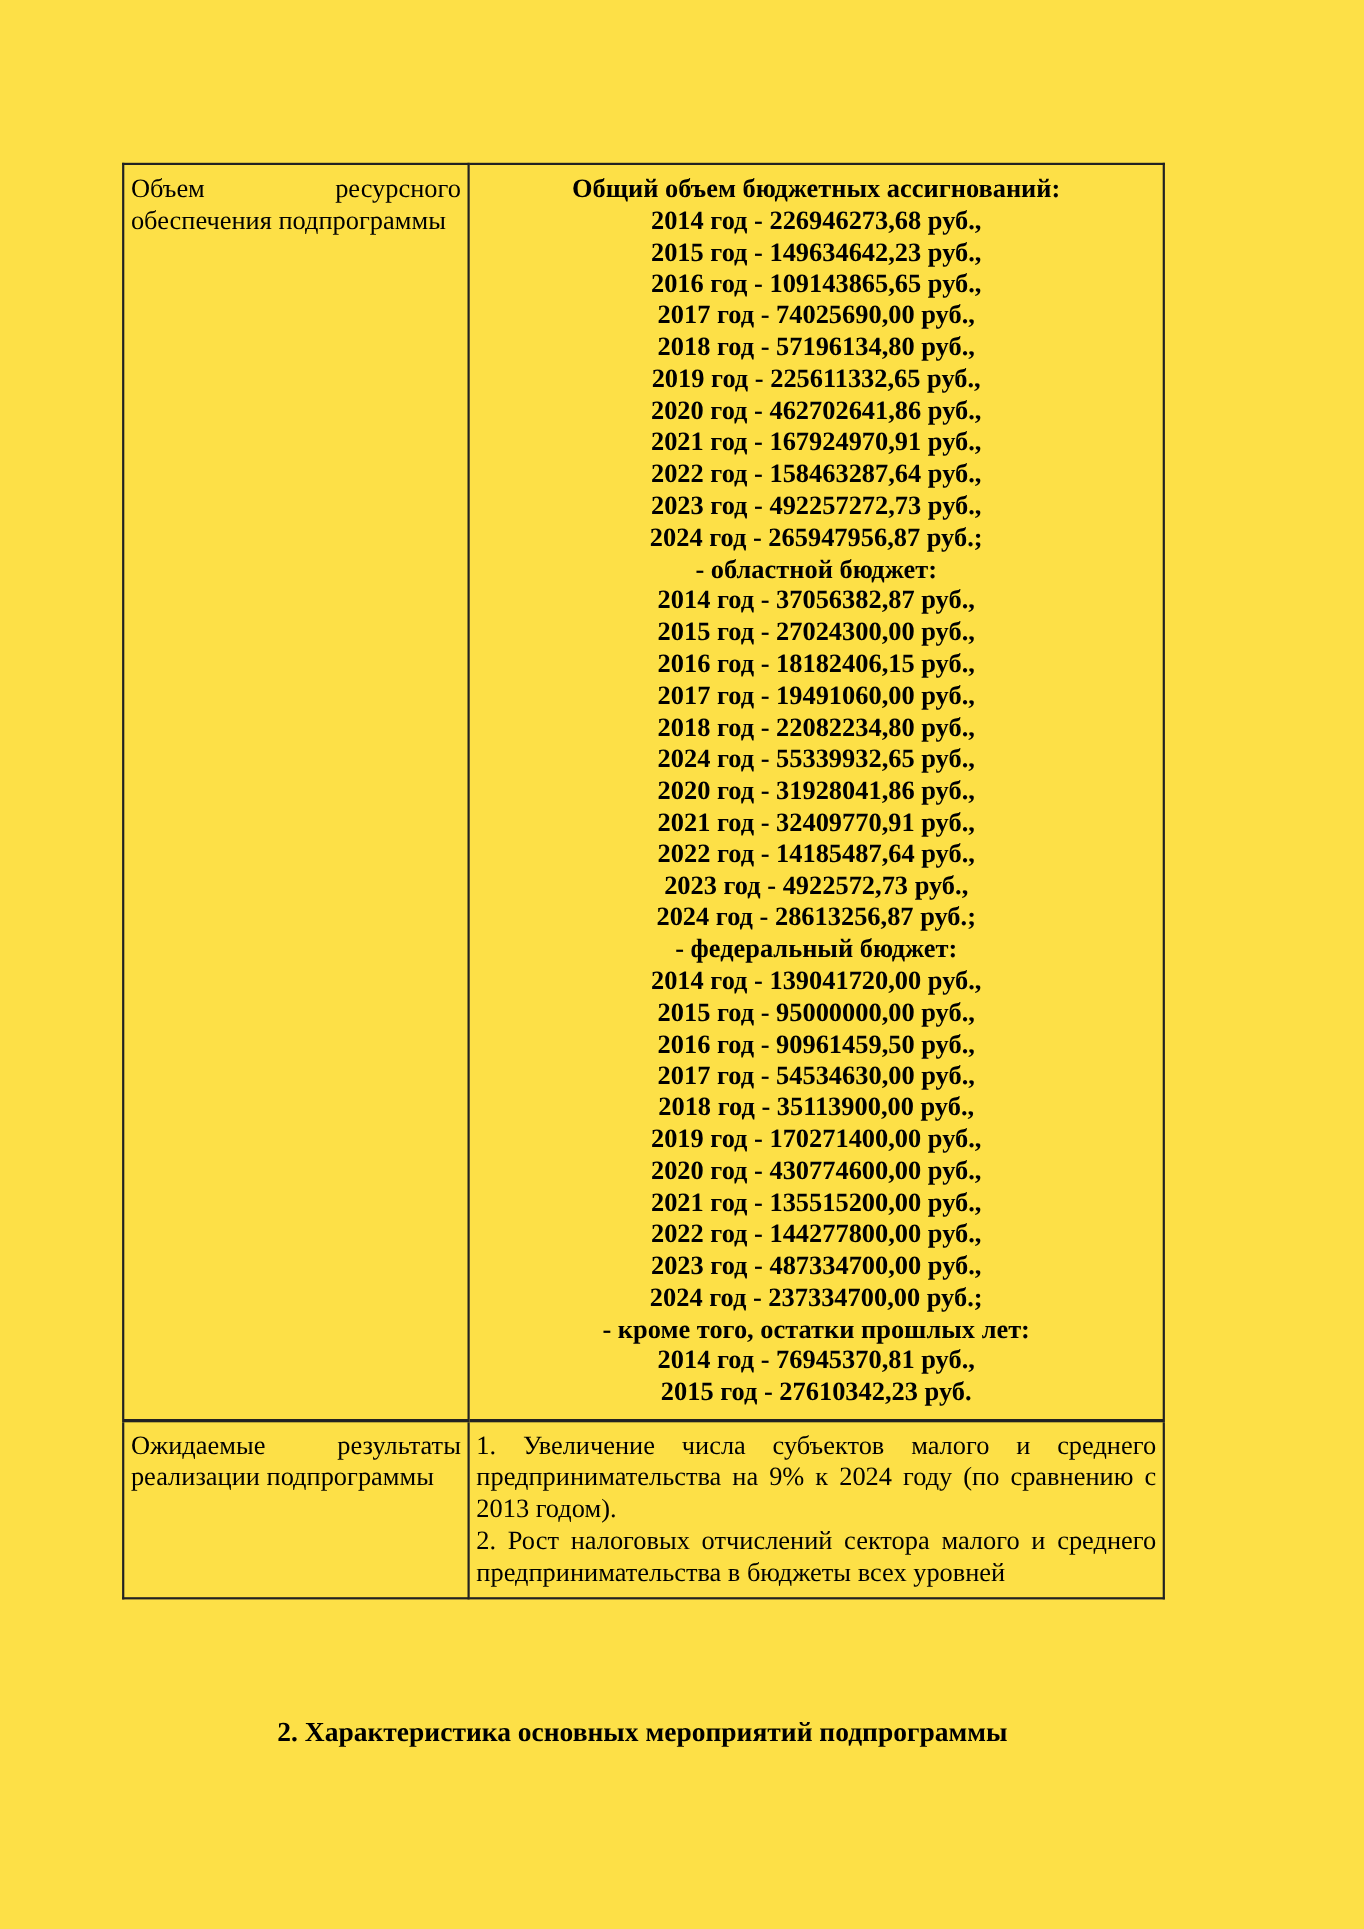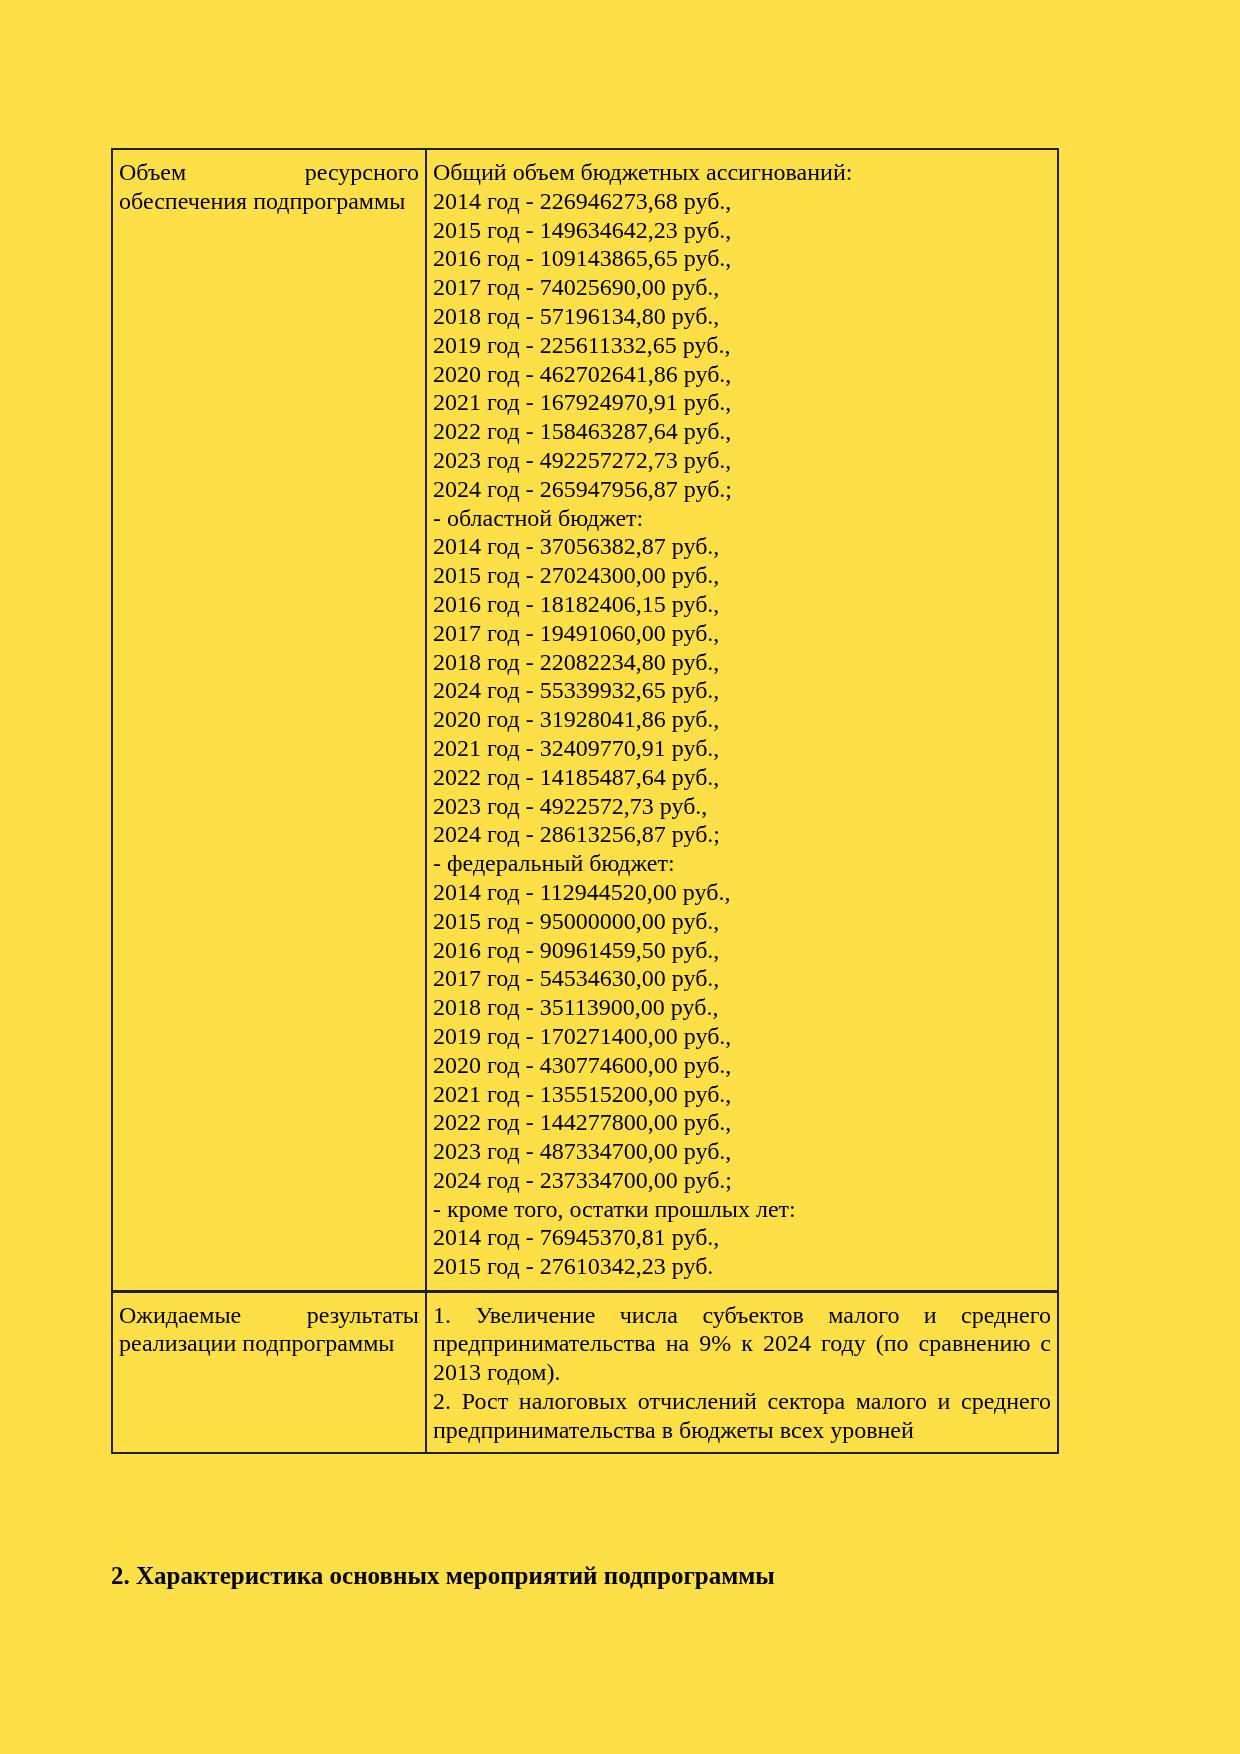--- a/index.html
+++ b/index.html
@@ -38,29 +38,29 @@
   }
   td.col-left  { width: 314px; }
   td.col-right { width: 632px; }
   tr.row-1 td { height: 1142px; }
   tr.row-2 td { height: 80px; padding-top: 10px; padding-bottom: 10px; }
   tr.row-3 td { height: 144px; border-top: 3px solid #222222; }
   
   .jl > div { text-align: justify; }
   .jl > div:not(:last-child) { text-align-last: justify; }
   
-  .plain > div { text-align: left; }
+  .plain > div { text-align: center; font-weight: bold; }
   .jpara { margin: 0; }
   .section-heading {
     position: absolute;
     left: 111px;
     top: 1561px;
     width: 946px;
     margin: 0;
-    text-align: left;
+    text-align: center;
     font-size: 25px;
     font-weight: bold;
     line-height: 30px;
     color: #000000;
   }
 </style>
 </head>
 <body>
 
 <div class="page">
@@ -94,21 +94,21 @@
               <div>2016 год - 18182406,15 руб.,</div>
               <div>2017 год - 19491060,00 руб.,</div>
               <div>2018 год - 22082234,80 руб.,</div>
               <div>2024 год - 55339932,65 руб.,</div>
               <div>2020 год - 31928041,86 руб.,</div>
               <div>2021 год - 32409770,91 руб.,</div>
               <div>2022 год - 14185487,64 руб.,</div>
               <div>2023 год - 4922572,73 руб.,</div>
               <div>2024 год - 28613256,87 руб.;</div>
               <div>- федеральный бюджет:</div>
-              <div>2014 год - 112944520,00 руб.,</div>
+              <div>2014 год - 139041720,00 руб.,</div>
               <div>2015 год - 95000000,00 руб.,</div>
               <div>2016 год - 90961459,50 руб.,</div>
               <div>2017 год - 54534630,00 руб.,</div>
               <div>2018 год - 35113900,00 руб.,</div>
               <div>2019 год - 170271400,00 руб.,</div>
               <div>2020 год - 430774600,00 руб.,</div>
               <div>2021 год - 135515200,00 руб.,</div>
               <div>2022 год - 144277800,00 руб.,</div>
               <div>2023 год - 487334700,00 руб.,</div>
               <div>2024 год - 237334700,00 руб.;</div>

